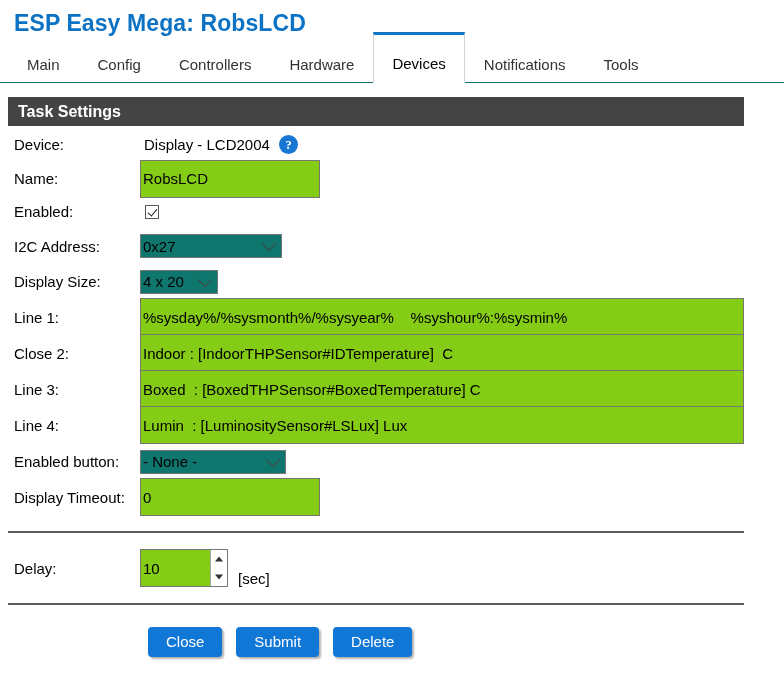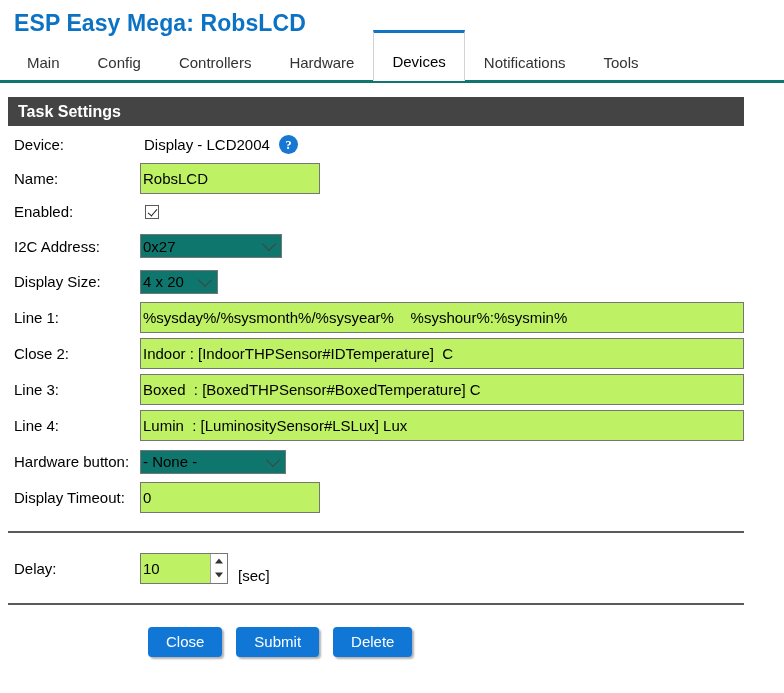--- a/index.html
+++ b/index.html
@@ -24,21 +24,21 @@
     font-weight: bold;
     padding: 10px 0 0 14px;
     letter-spacing: 0.1px;
   }
 
   
   .tabbar {
     position: relative;
     height: 38px;
     margin-top: 8px;
-    border-bottom: 3px solid #0f766e;
+    border-bottom: 1px solid #0f766e;
     display: flex;
     align-items: flex-end;
     padding-left: 8px;
     box-sizing: border-box;
   }
   .tab {
     font-size: 15px;
     color: #333333;
     padding: 6px 18px 9px 18px;
     line-height: 18px;
@@ -96,22 +96,22 @@
     align-items: flex-end;
     min-width: 0;
   }
 
   
   .txt {
     font-family: "Liberation Sans", sans-serif;
     font-size: 15px;
     color: #000;
     border: 1px solid #767676;
-    background: #bef264;
-    height: 31px;
+    background: #84cc16;
+    height: 38px;
     line-height: 23px;
     padding: 0 2px;
     box-sizing: border-box;
     outline: none;
   }
   .txt.name-input { width: 180px; }
   .txt.line-input { width: 604px; }
   .txt.timeout-input { width: 180px; }
 
   .sel {
@@ -355,21 +355,21 @@
   </div>
 
   <div class="row" style="height:36px;">
     <div class="lbl">Line 4:</div>
     <div class="field">
       <input class="txt line-input" type="text" value="Lumin  : [LuminositySensor#LSLux] Lux" style="">
     </div>
   </div>
 
   <div class="row" style="height:37px;">
-    <div class="lbl">Hardware button:</div>
+    <div class="lbl">Enabled button:</div>
     <div class="field">
       <span class="selwrap">
         <select class="sel dispbtn">
           <option>- None -</option>
         </select>
         <span class="chev"></span>
       </span>
     </div>
   </div>
 

